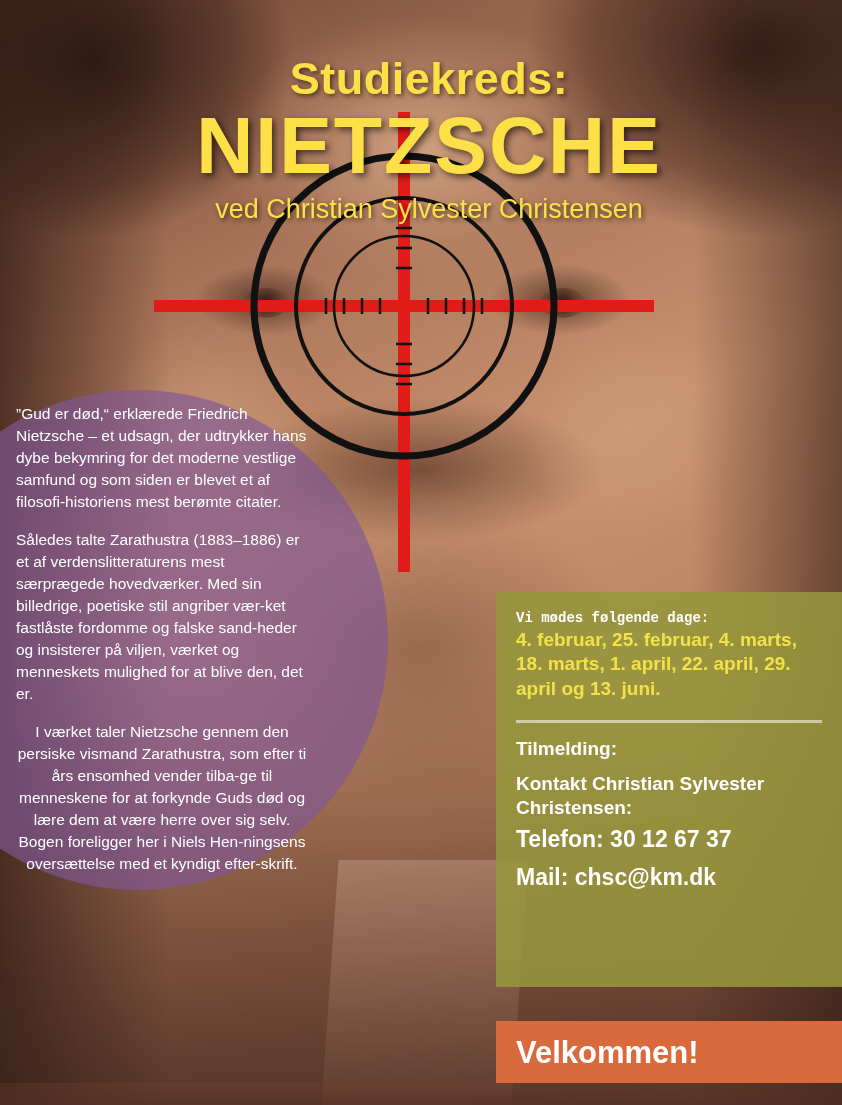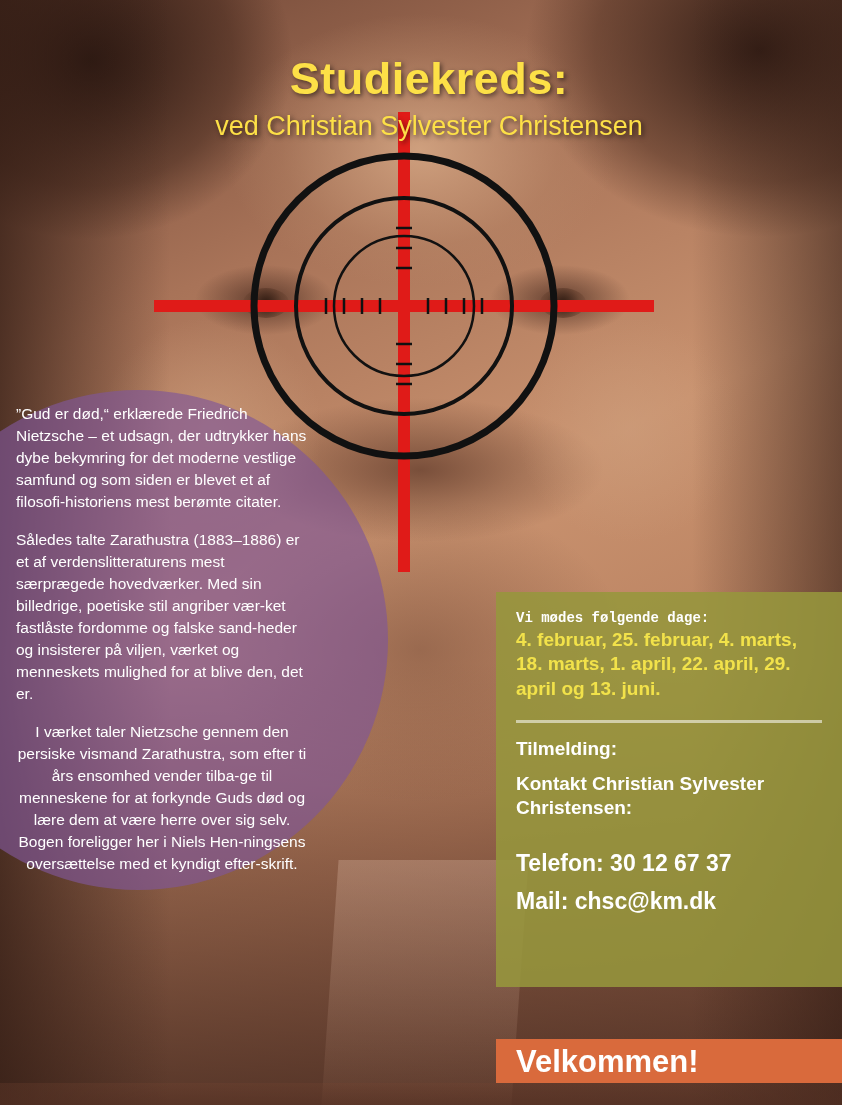--- a/index.html
+++ b/index.html
@@ -180,37 +180,37 @@
     margin: 18px 0 12px 0;
   }
   .signup-title {
     font-size: 19px;
     font-weight: bold;
     margin: 15px 0 12px 0;
   }
   .contact {
     font-size: 19px;
     font-weight: bold;
-    margin: 0 0 28px 0;
+    margin: 0 0 4px 0;
     line-height: 1.3;
   }
   .phone, .mail {
     font-size: 23px;
     font-weight: bold;
     margin: 0 0 8px 0;
     line-height: 1.3;
   }
 
   
   .welcome-bar {
     position: absolute;
     left: 496px;
     right: 0;
     bottom: 22px;
-    height: 44px;
+    height: 62px;
     background: #d96a3c;
     z-index: 5;
     display: flex;
     align-items: center;
     padding-left: 20px;
     box-sizing: border-box;
   }
   .welcome-text {
     color: #ffffff;
     font-size: 31px;
@@ -261,20 +261,21 @@
       <line x1="242" y1="136" x2="258" y2="136"></line>
       <line x1="242" y1="156" x2="258" y2="156"></line>
       <line x1="242" y1="232" x2="258" y2="232"></line>
       <line x1="242" y1="252" x2="258" y2="252"></line>
       <line x1="242" y1="272" x2="258" y2="272"></line>
     </g>
   </svg>
 
   <div class="header">
     <h2 class="studiekreds">Studiekreds:</h2>
+    <h1 class="nietzsche">NIETZSCHE</h1>
     <p class="ved">ved Christian Sylvester Christensen</p>
   </div>
 
   <div class="purple-circle"></div>
   <div class="body-text">
     <p>”Gud er død,“ erklærede Friedrich Nietzsche – et udsagn, der udtrykker hans dybe bekymring for det moderne vestlige samfund og som siden er blevet et af filosofi-historiens mest berømte citater.</p>
     <p>Således talte Zarathustra (1883–1886) er et af verdenslitteraturens mest særprægede hovedværker. Med sin billedrige, poetiske stil angriber vær-ket fastlåste fordomme og falske sand-heder og insisterer på viljen, værket og menneskets mulighed for at blive den, det er.</p>
     <p>I værket taler Nietzsche gennem den persiske vismand Zarathustra, som efter ti års ensomhed vender tilba-ge til menneskene for at forkynde Guds død og lære dem at være herre over sig selv. Bogen foreligger her i Niels Hen-ningsens oversættelse med et kyndigt efter-skrift.</p>
   </div>
 

